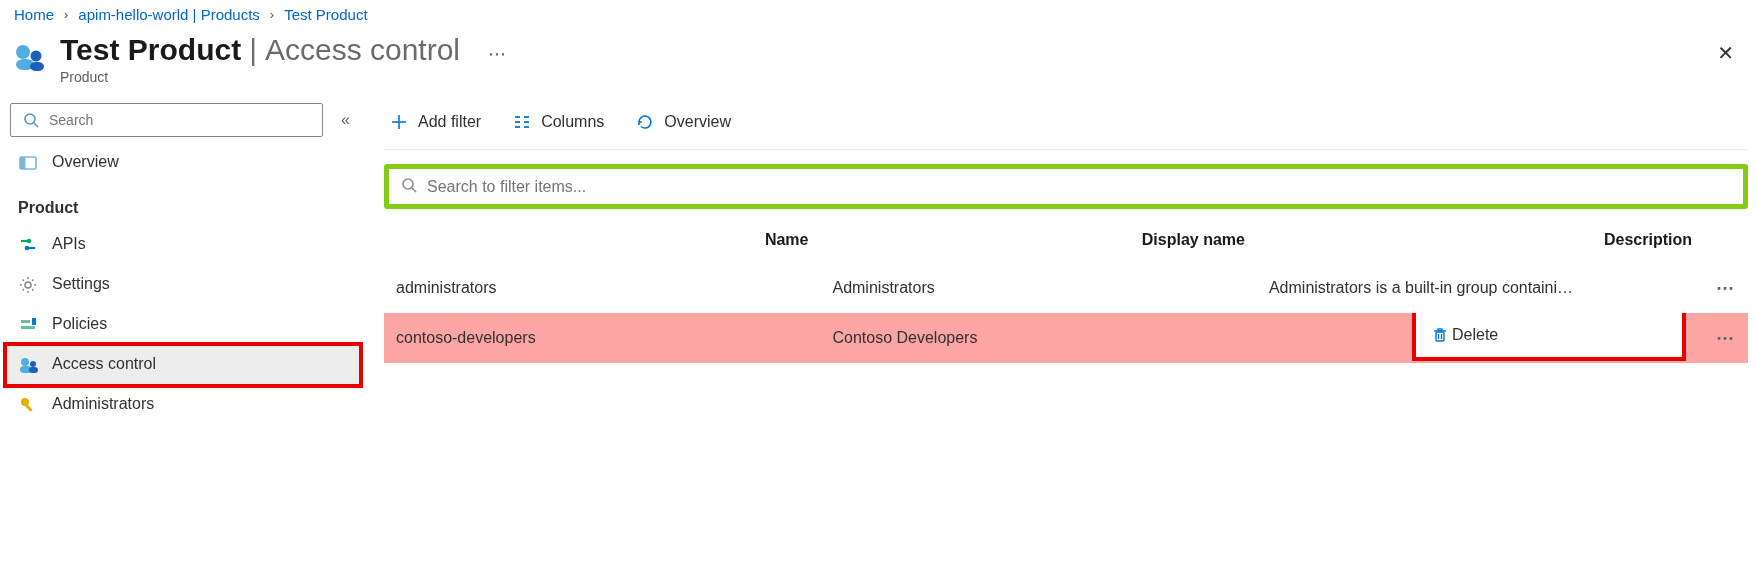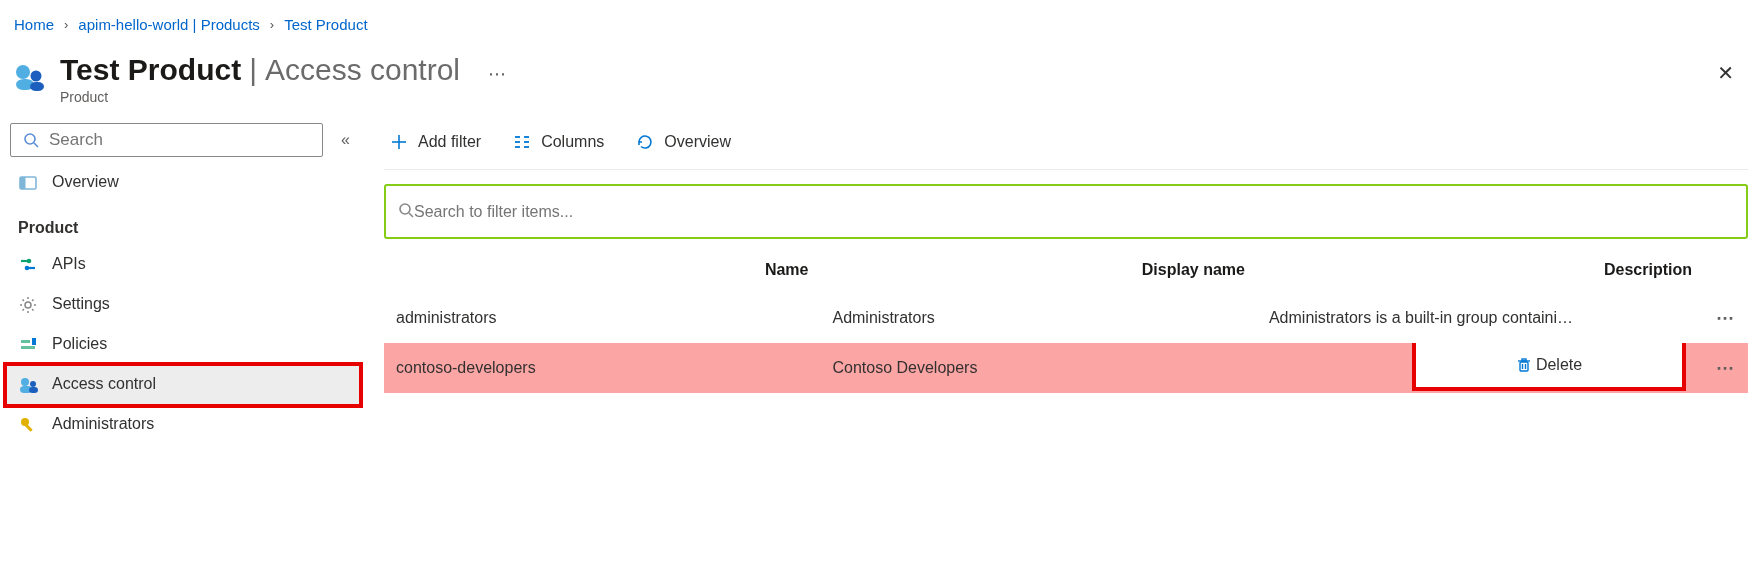--- a/index.html
+++ b/index.html
@@ -1,19 +1,19 @@
 <!DOCTYPE html>
 <html><head>
   <meta charset="utf-8">
   <style>
     * { box-sizing: border-box; margin: 0; padding: 0; }
     body { font-family: "Segoe UI", Tahoma, sans-serif; color: #323130; font-size: 14px; background: #fff; }
 
     
-    .breadcrumb { display: flex; align-items: center; gap: 10px; padding: 16px 14px; font-size: 15px; }
+    .breadcrumb { display: flex; align-items: center; gap: 10px; padding: 6px 14px; font-size: 15px; }
     .breadcrumb a { color: #0066cc; text-decoration: none; cursor: pointer; }
     .breadcrumb .chev { color: #555; font-size: 13px; }
 
     
     .page-header { display: flex; align-items: flex-start; padding: 4px 14px 18px 10px; }
     .page-header .icon-wrap { margin-right: 14px; margin-top: 6px; }
     .title-line { display: flex; align-items: baseline; gap: 4px; }
     .title-main { font-size: 30px; font-weight: 600; color: #1b1a19; }
     .title-pipe { font-size: 30px; font-weight: 300; color: #6b6b6b; margin: 0 4px;}
     .title-sub { font-size: 30px; font-weight: 300; color: #6b6b6b; }
@@ -27,21 +27,21 @@
     .main { flex: 1; padding: 0 8px 0 24px; min-width: 0; }
 
     
     .side-search-row { display: flex; align-items: center; gap: 12px; padding: 0 4px 6px 4px; }
     .side-search {
       display: flex; align-items: center; gap: 8px;
       border: 1px solid #8a8886; border-radius: 2px;
       padding: 6px 10px; flex: 1; cursor: text;
     }
     .side-search input {
-      border: none; outline: none; font-size: 17px; flex: 1; color: #323130; background: transparent;
+      border: none; outline: none; font-size: 14px; flex: 1; color: #323130; background: transparent;
     }
     .collapse-chevron { font-size: 16px; color: #605e5c; cursor: pointer; padding: 6px; }
 
     
     .side-item {
       display: flex; align-items: flex-start; gap: 14px;
       padding: 10px 12px; font-size: 16px; cursor: pointer;
     }
     .side-section-title { font-weight: 600; font-size: 16px; padding: 16px 12px 8px 12px; }
     .side-item.active { background: #ededed; }
@@ -54,23 +54,23 @@
     .side-icon { width: 20px; height: 20px; display: inline-flex; align-items: center; justify-content: center; }
 
     
     .cmd-bar { display: flex; align-items: center; gap: 20px; padding: 6px 0 14px 0; border-bottom: 1px solid #edebe9; }
     .cmd-btn { display: inline-flex; align-items: center; gap: 10px; font-size: 16px; color: #323130; cursor: pointer; padding: 4px 6px; }
     .cmd-btn .ci { color: #0078d4; display:inline-flex; align-items:center; }
 
     
     .filter-row { margin-top: 14px; }
     .filter-input {
-      display: flex; align-items: center; 
-      border: 2px solid #84cc16; border-radius: 3px;
-      padding: 16px 12px;
+      display: flex; align-items: center; gap: 10px;
+      border: 5px solid #84cc16; border-radius: 3px;
+      padding: 8px 12px;
     }
     .filter-input input { border:none; outline:none; flex:1; font-size:16px; color:#605e5c; background:transparent; }
 
     
     .tbl { width: 100%; border-collapse: collapse; margin-top: 6px; table-layout: fixed; }
     .tbl th { text-align: right; font-weight: 600; font-size: 16px; padding: 16px 12px 14px 12px; color:#1b1a19; }
     .tbl td { font-size: 16px; padding: 14px 12px; color:#323130; white-space: nowrap; overflow: hidden; text-overflow: ellipsis; vertical-align: middle;}
     .tbl tr.row-selected td { background: #fca5a5; }
     .col-name { width: 32%; }
     .col-display { width: 32%; }
@@ -83,21 +83,21 @@
     .context-menu {
       position: absolute; right: 18px; top: -4px;
       border: 4px solid #e60000;
       background: #fff;
       width: 274px;
       z-index: 5;
       padding: 3px 0;
     }
     .context-item {
       display: flex; align-items: center; gap: 4px;
-      padding: 10px 16px; font-size: 16px; cursor: pointer; justify-content: center;
+      padding: 10px 16px; font-size: 16px; cursor: pointer;
     }
     .context-item .ci { color: #0078d4; display:inline-flex; align-items:center;}
   </style>
 </head>
 <body>
 
 <nav class="breadcrumb">
   <a>Home</a>
   <span class="chev">›</span>
   <a>apim-hello-world | Products</a>

